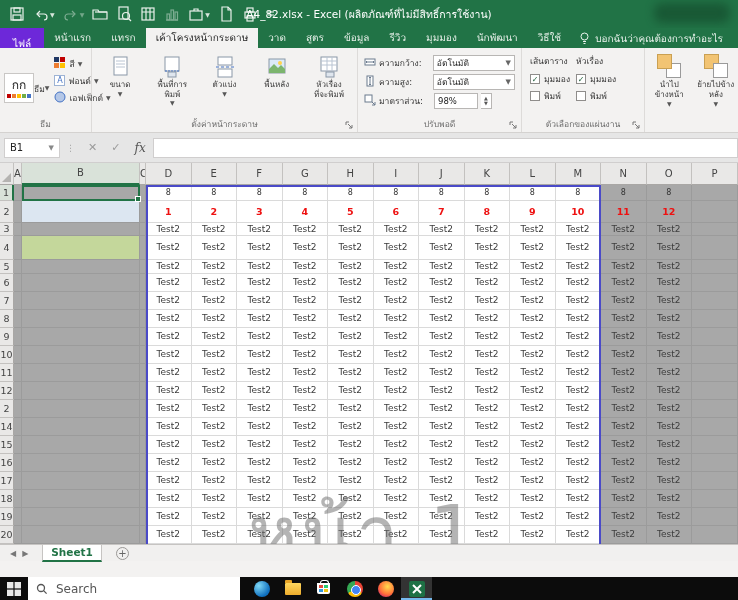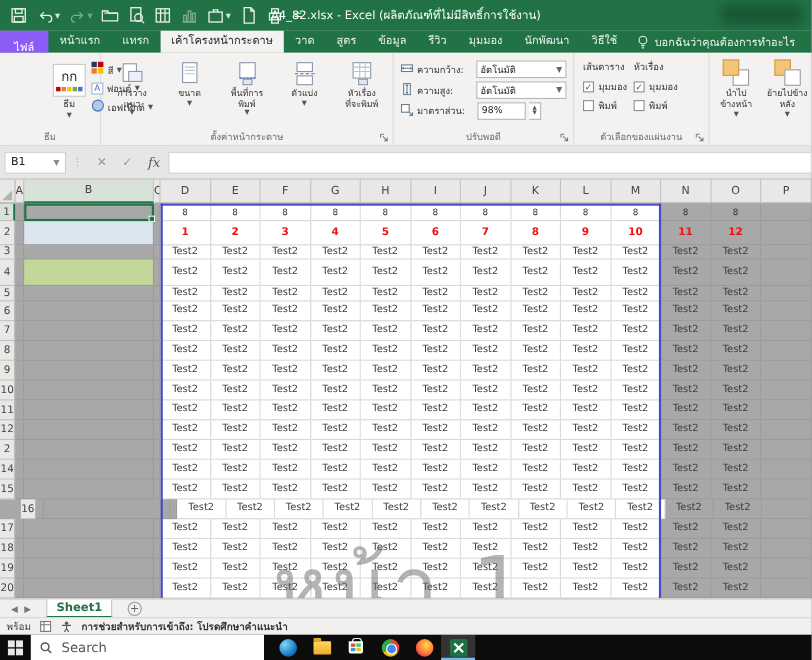--- a/index.html
+++ b/index.html
@@ -12,30 +12,30 @@
   .qat-btn{display:flex;align-items:center;height:22px;padding:0 3px;color:#eaf3ed;}
   .qat-btn svg{display:block;}
   .qat-btn.dim{opacity:.45;}
   .qat-caret{font-size:6px;color:#d7e6dc;margin-left:1px;}
   #title-text{position:absolute;left:0;right:0;top:0;height:28px;line-height:28px;text-align:center;color:#fff;font-size:10.5px;pointer-events:none;}
   #blur-blob{position:absolute;right:8px;top:3px;width:76px;height:20px;background:#175432;border-radius:8px;filter:blur(5px);opacity:.85;}
 
   
   #tabrow{position:absolute;left:0;top:28px;width:738px;height:20px;background:#217346;display:flex;align-items:flex-end;}
   .rtab{height:20px;line-height:20px;padding:0 10px;font-size:10px;color:#e8f1ea;white-space:nowrap;cursor:default;}
-  .rtab.file{background:#8b5cf6;color:#fff;padding:6px 13px;}
+  .rtab.file{background:#6d28d9;color:#fff;padding:6px 13px;}
   .rtab.active{background:#f3f2f1;color:#262626;}
   #tellme{display:flex;align-items:center;gap:5px;color:#eaf3ed;font-size:10px;padding:0 8px;height:20px;white-space:nowrap;text-align:center;}
 
   
   #ribbon{position:absolute;left:0;top:48px;width:738px;height:85px;background:#f3f2f1;border-bottom:1px solid #d4d2d0;display:flex;}
   .rgroup{position:relative;height:100%;border-right:1px solid #dddbd9;}
   .rlabel{position:absolute;left:0;right:0;bottom:1px;text-align:center;font-size:8.5px;color:#6a6a6a;pointer-events:none;white-space:nowrap;}
   .launcher{position:absolute;right:3px;bottom:2px;width:10px;height:10px;display:flex;align-items:center;justify-content:center;color:#777;}
-  .bigbtn{display:flex;flex-direction:column;align-items:center;justify-content:flex-start;padding-top:5px;font-size:8.5px;color:#333;line-height:1.25;text-align:center;margin-left:44px;}
+  .bigbtn{display:flex;flex-direction:row;align-items:center;justify-content:flex-start;padding-top:5px;font-size:8.5px;color:#333;line-height:1.25;text-align:center;}
   .bigbtn .cap{margin-top:2px;}
   .caret{font-size:6px;color:#555;}
   .smallrow{display:flex;align-items:center;gap:3px;font-size:8.5px;color:#333;height:17px;padding:0 2px;white-space:nowrap;}
   
   #grp-themes{width:92px;display:flex;padding:5px 2px 14px 4px;gap:3px;}
   #theme-icon{width:30px;height:30px;background:#fff;border:1px solid #c9c7c5;display:flex;flex-direction:column;align-items:center;justify-content:center;font-size:12px;color:#222;}
   #theme-icon .dots{display:flex;gap:1px;margin-top:1px;}
   #theme-icon .dots i{width:4px;height:4px;display:block;}
   
   #grp-pagesetup{width:266px;display:flex;padding:4px 2px 14px 2px;}
@@ -294,31 +294,20 @@
       <div class="rlabel">ตั้งค่าหน้ากระดาษ</div>
       <div class="launcher">
         <svg width="8" height="8" viewBox="0 0 8 8">
             <path d="M1 1h3M1 1v3" stroke="#777" fill="none"></path>
             <path d="M3 3l4 4M7 4v3h-3" stroke="#777" fill="none"></path>
           </svg>
       </div>
         <div class="psbtn">
           <div class="ic">
             <svg width="22" height="24" viewBox="0 0 22 24" fill="#fff" stroke="#8a97a8" stroke-width="1">
-              <rect x="3" y="3" width="12" height="16"></rect>
-              <rect x="8" y="10" width="12" height="9" fill="#eef2f8"></rect>
-            </svg>
-          </div>
-          <div>การวาง</div>
-          <div>แนว </div>
-          <span class="caret">▼</span>
-        </div>
-        <div class="psbtn">
-          <div class="ic">
-            <svg width="22" height="24" viewBox="0 0 22 24" fill="#fff" stroke="#8a97a8" stroke-width="1">
               <rect x="5" y="2" width="13" height="18"></rect>
               <path d="M7 6h9M7 9h9M7 12h9" stroke="#b9c4d2"></path>
             </svg>
           </div>
           <div>ขนาด </div>
           <div></div>
           <span class="caret">▼</span>
         </div>
         <div class="psbtn">
           <div class="ic">
@@ -336,20 +325,31 @@
           <div class="ic">
             <svg width="22" height="24" viewBox="0 0 22 24" fill="#fff" stroke="#8a97a8" stroke-width="1">
               <rect x="4" y="2" width="14" height="8"></rect>
               <rect x="4" y="14" width="14" height="8"></rect>
               <path d="M2 12h18" stroke-dasharray="3 2" stroke="#4472c4"></path>
             </svg>
           </div>
           <div>ตัวแบ่ง </div>
           <div></div>
           <span class="caret">▼</span>
+        </div>
+        <div class="psbtn">
+          <div class="ic">
+            <svg width="22" height="24" viewBox="0 0 22 24" fill="#fff" stroke="#8a97a8" stroke-width="1">
+              <rect x="3" y="4" width="16" height="14" fill="#dbeaf7"></rect>
+              <path d="M3 14l5-5 4 4 3-3 4 4v4H3z" fill="#7cb56e" stroke="none"></path>
+              <circle cx="14" cy="8" r="2" fill="#ffd34d" stroke="none"></circle>
+            </svg>
+          </div>
+          <div>พื้นหลัง</div>
+          <div></div>
         </div>
         <div class="psbtn">
           <div class="ic">
             <svg width="22" height="24" viewBox="0 0 22 24" fill="#fff" stroke="#8a97a8" stroke-width="1">
               <rect x="3" y="2" width="16" height="14"></rect>
               <path d="M3 6h16M3 10h16M9 2v14M14 2v14" stroke="#b9c4d2"></path>
               <rect x="8" y="17" width="8" height="5" fill="#dfe6ee"></rect>
             </svg>
           </div>
           <div>หัวเรื่อง</div>
@@ -766,21 +766,21 @@
           <div class="cell inarea" style="width: 45.5px; line-height: 17px;">Test2</div>
           <div class="cell inarea" style="width: 45.5px; line-height: 17px;">Test2</div>
           <div class="cell inarea" style="width: 45.5px; line-height: 17px;">Test2</div>
           <div class="cell inarea" style="width: 45.5px; line-height: 17px;">Test2</div>
           <div class="cell inarea" style="width: 45.5px; line-height: 17px;">Test2</div>
           <div class="cell outarea" style="width: 45.5px; line-height: 17px;">Test2</div>
           <div class="cell outarea" style="width: 45.5px; line-height: 17px;">Test2</div>
           <div class="cell outarea" style="width: 46px; line-height: 17px;"></div>
         </div>
         <div class="grow" style="height: 18px;">
-          <div class="rowhdr" style="width: 14px; line-height: 17px; margin-left: 19px;">16</div>
+          <div class="rowhdr" style="width: 14px; line-height: 17px;">16</div>
           <div class="cell outarea" style="width: 8px; line-height: 17px;"></div>
           <div class="cell outarea" style="width: 118px; line-height: 17px;"></div>
           <div class="cell outarea" style="width: 6px; line-height: 17px;"></div>
           <div class="cell inarea" style="width: 45.5px; line-height: 17px;">Test2</div>
           <div class="cell inarea" style="width: 45.5px; line-height: 17px;">Test2</div>
           <div class="cell inarea" style="width: 45.5px; line-height: 17px;">Test2</div>
           <div class="cell inarea" style="width: 45.5px; line-height: 17px;">Test2</div>
           <div class="cell inarea" style="width: 45.5px; line-height: 17px;">Test2</div>
           <div class="cell inarea" style="width: 45.5px; line-height: 17px;">Test2</div>
           <div class="cell inarea" style="width: 45.5px; line-height: 17px;">Test2</div>
@@ -872,36 +872,20 @@
     <div id="active-cell" style="left: 22px; top: 22px; width: 118px; height: 16px;"></div>
     <div id="watermark" style="left: 248px; top: 310px;">หน้า 1</div>
   </div>
 
   <div id="sheetbar">
     <span id="sheetnav"><span>◀</span><span>▶</span></span>
     <div class="sheettab">Sheet1</div>
     <div id="addsheet">+</div>
   </div>
 
-  <div id="statusbar">
-    <span>พร้อม</span>
-    <span class="ic">
-      <svg width="11" height="11" viewBox="0 0 11 11">
-          <rect x="1" y="1" width="9" height="9" fill="#fff" stroke="#777"></rect>
-          <path d="M1 4h9M4 1v9" stroke="#777"></path>
-        </svg>
-    </span>
-    <span class="ic">
-      <svg width="11" height="11" viewBox="0 0 11 11">
-          <circle cx="5.5" cy="2.5" r="1.5" fill="#555"></circle>
-          <path d="M1.5 4.5h8M5.5 4.5v3M5.5 7.5l-2 3M5.5 7.5l2 3" stroke="#555" fill="none"></path>
-        </svg>
-    </span>
-    <span style="font-weight:bold;color:#333;">การช่วยสำหรับการเข้าถึง: โปรดศึกษาคำแนะนำ</span>
-  </div>
 
   <div id="taskbar">
     <div id="startbtn">
       <svg width="14" height="14" viewBox="0 0 14 14">
           <rect x="0" y="0" width="6.4" height="6.4" fill="#e8e8e8"></rect>
           <rect x="7.6" y="0" width="6.4" height="6.4" fill="#e8e8e8"></rect>
           <rect x="0" y="7.6" width="6.4" height="6.4" fill="#e8e8e8"></rect>
           <rect x="7.6" y="7.6" width="6.4" height="6.4" fill="#e8e8e8"></rect>
         </svg>
     </div>

